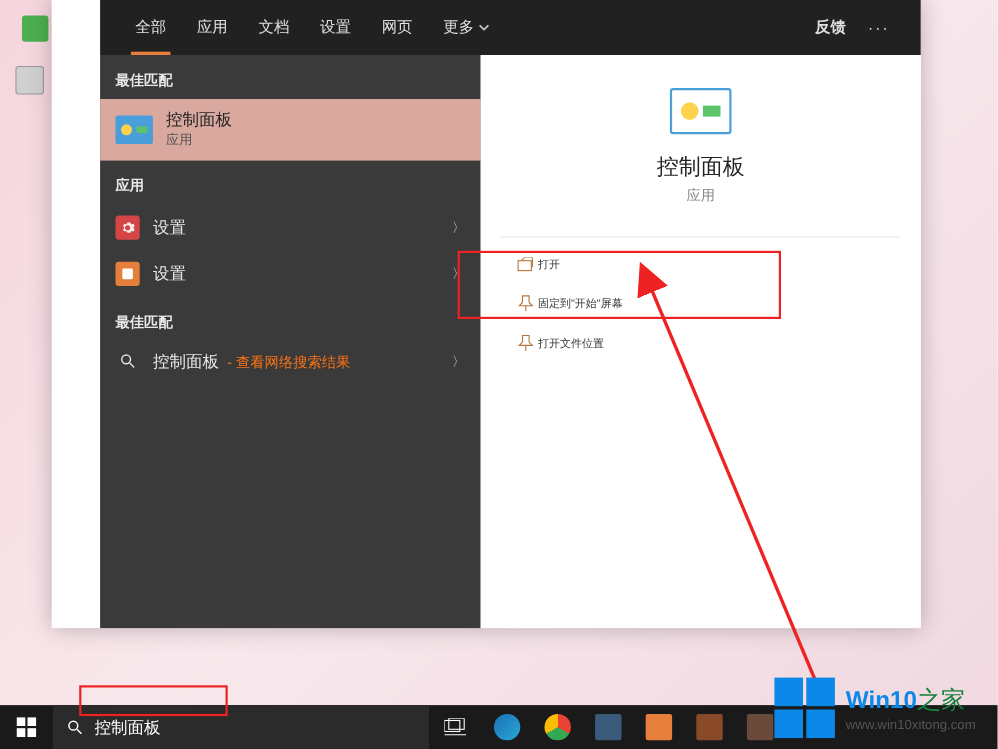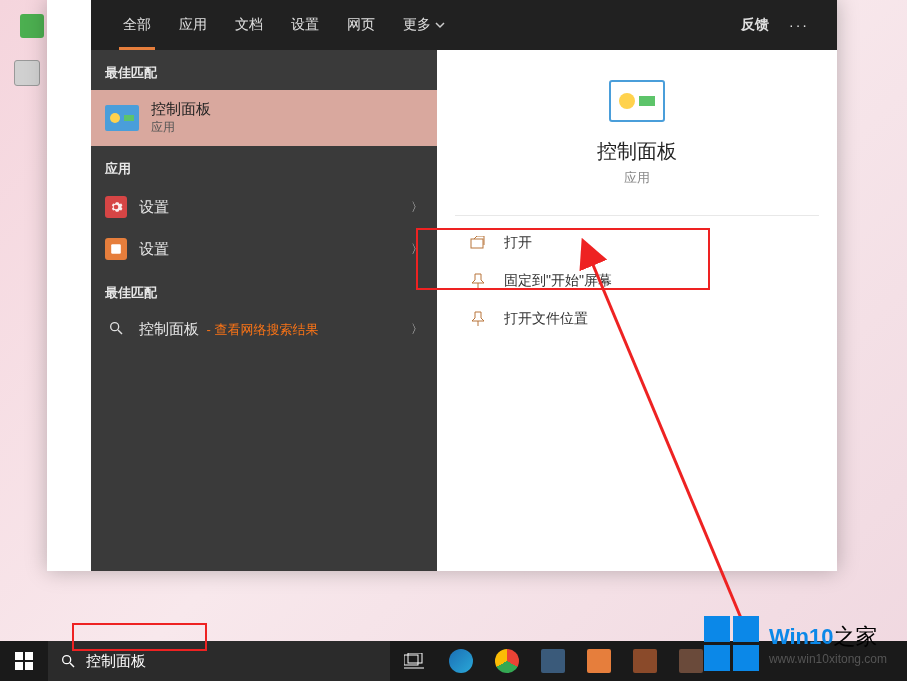--- a/index.html
+++ b/index.html
@@ -67,21 +67,21 @@
   .preview-icon {
     width:56px; height:42px; background:#fff; border:2px solid #4a9eda; border-radius:3px;
     display:flex; align-items:center; justify-content:center; gap:4px; margin-bottom:16px;
   }
   .preview-icon .pc1 { width:16px; height:16px; border-radius:50%; background:#ffd24d;}
   .preview-icon .pc2 { width:16px; height:10px; background:#5dc46a;}
   .preview-title { font-size:20px; color:#222; margin-bottom:4px;}
   .preview-sub { font-size:13px; color:#888; margin-bottom:28px;}
   .actions { width:100%; border-top:1px solid #e8e8e8; padding-top:8px;}
   .action {
-    display:flex; align-items:center; gap:17px; padding:10px 14px; font-size:14px; color:#333;
+    display:flex; align-items:center; gap:2px; padding:10px 14px; font-size:10px; color:#333;
     cursor:pointer;
   }
   .action-icon { width:18px; color:#b8753a; display:flex; align-items:center; justify-content:center;}
   
   .hl-open {
     position:absolute; left:416px; top:228px; width:294px; height:62px;
     border:2px solid #e22; pointer-events:none;
   }
   .hl-search {
     position:absolute; left:72px; top:623px; width:135px; height:28px;
@@ -285,16 +285,16 @@
 <div class="hl-search"></div>
 
 <div class="watermark">
   <div class="wm-logo">
       <div></div>
       <div></div>
       <div></div>
       <div></div>
     </div>
   <div class="wm-text">
-    <div class="t1"><span>Win10</span><span style="color:#000000;font-weight:400">之家</span></div>
+    <div class="t1"><span>Win10</span><span style="color:#15803d;font-weight:400">之家</span></div>
     <div class="t2">www.win10xitong.com</div>
   </div>
 </div>
 
 </body></html>

